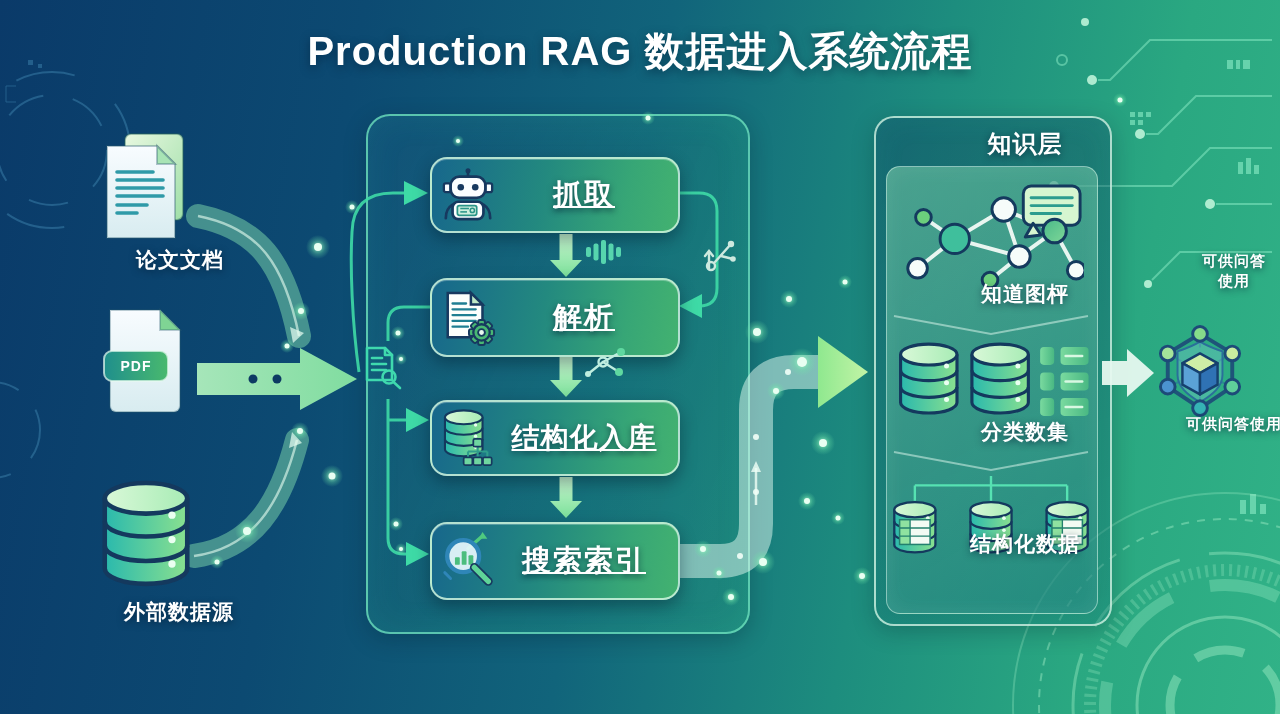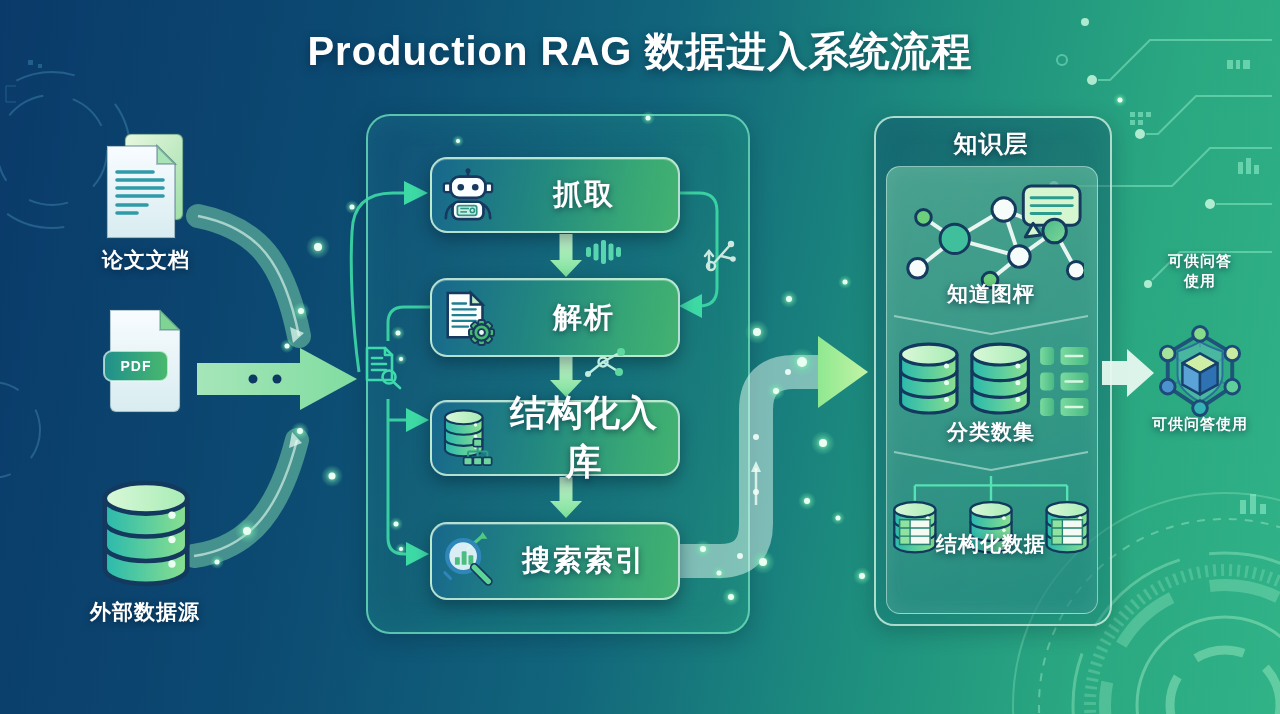--- a/index.html
+++ b/index.html
@@ -21,29 +21,29 @@
   .kn-card{left:886px;top:166px;width:210px;height:446px;border-radius:14px;
     border:1.5px solid rgba(220,250,236,.55);
     background:linear-gradient(150deg,rgba(126,216,172,.50),rgba(38,138,134,.48));
     box-shadow:inset 0 0 24px rgba(255,255,255,.08);}
   .connectors{z-index:2}
   .abs{position:absolute;z-index:3}
   .title{position:absolute;z-index:3;left:0;top:24px;width:1280px;margin:0;text-align:center;
     font-size:40px;font-weight:700;color:#ffffff;letter-spacing:1px;
     text-shadow:0 3px 10px rgba(0,30,55,.55);}
   .lbl{position:absolute;z-index:3;color:#fff;font-weight:700;text-align:center;
-    text-shadow:0 2px 7px rgba(4,28,50,.65);letter-spacing:1px;}
+    text-shadow:0 2px 7px rgba(4,28,50,.65);letter-spacing:1px;padding-left:34px;}
   .src-lbl{font-size:21px;}
   .step{position:absolute;z-index:3;left:430px;width:246px;display:flex;align-items:center;
     border-radius:17px;border:2px solid rgba(208,244,222,.85);
     background:linear-gradient(100deg,#17678c 0%,#23897f 45%,#37a676 78%,#43b270 100%);
     box-shadow:0 6px 16px rgba(1,20,40,.38),inset 0 1px 0 rgba(255,255,255,.25);}
   .step .ic{flex:0 0 72px;display:flex;justify-content:center;align-items:center;}
   .step .tx{flex:1;text-align:center;color:#fff;font-weight:700;font-size:29px;
-    letter-spacing:2px;text-shadow:0 2px 6px rgba(4,28,50,.6);padding-right:14px;}
+    letter-spacing:2px;text-shadow:0 2px 6px rgba(4,28,50,.6);padding-right:14px;text-decoration:underline;}
   .kn-title{font-size:24px;}
   .kn-lbl{font-size:21px;}
   .out{font-size:15px;line-height:1.32;word-break:break-all;font-family:Liberation Mono, monospace;}
   .pdf-badge-text{position:absolute;left:3px;top:47px;width:62px;height:26px;z-index:4;
     display:flex;align-items:center;justify-content:center;color:#fff;font-weight:700;
     font-size:14px;letter-spacing:1px;}
 </style>
 </head>
 <body>
 
@@ -368,21 +368,21 @@
         <path d="M40,38 V44 M30,44 H50 M30,44 V50 M40,44 V50 M50,44 V50"></path>
       </g>
       <g fill="#6fd6a0" stroke="#17395f" stroke-width="1.8">
         <rect x="35.5" y="31" width="9" height="8" rx="1.5"></rect>
         <rect x="25.5" y="50" width="9" height="8" rx="1.5"></rect>
             <rect x="35.5" y="50" width="9" height="8" rx="1.5"></rect>
             <rect x="45.5" y="50" width="9" height="8" rx="1.5"></rect>
       </g>
     </svg>
   </span>
-  <span class="tx" style="font-size:36px;letter-spacing:1px">结构化入库</span>
+  <span class="tx" style="font-size:28px;letter-spacing:1px">结构化入库</span>
 </div>
 
 <div class="step" style="top:522px;height:74px">
   <span class="ic">
     <svg width="60" height="60" viewBox="0 0 62 62">
       <line x1="31" y1="18" x2="45" y2="6" stroke="#4fca7f" stroke-width="3.5" stroke-linecap="round"></line>
       <polygon points="46,1 51,8 42,8" fill="#4fca7f"></polygon>
       <circle cx="26" cy="26" r="16.5" fill="#e8f8fd" fill-opacity=".92" stroke="#2f86b8" stroke-width="4.5"></circle>
       <g fill="#4bbd7e">
         <rect x="17.5" y="27" width="5" height="8" rx="1"></rect>

